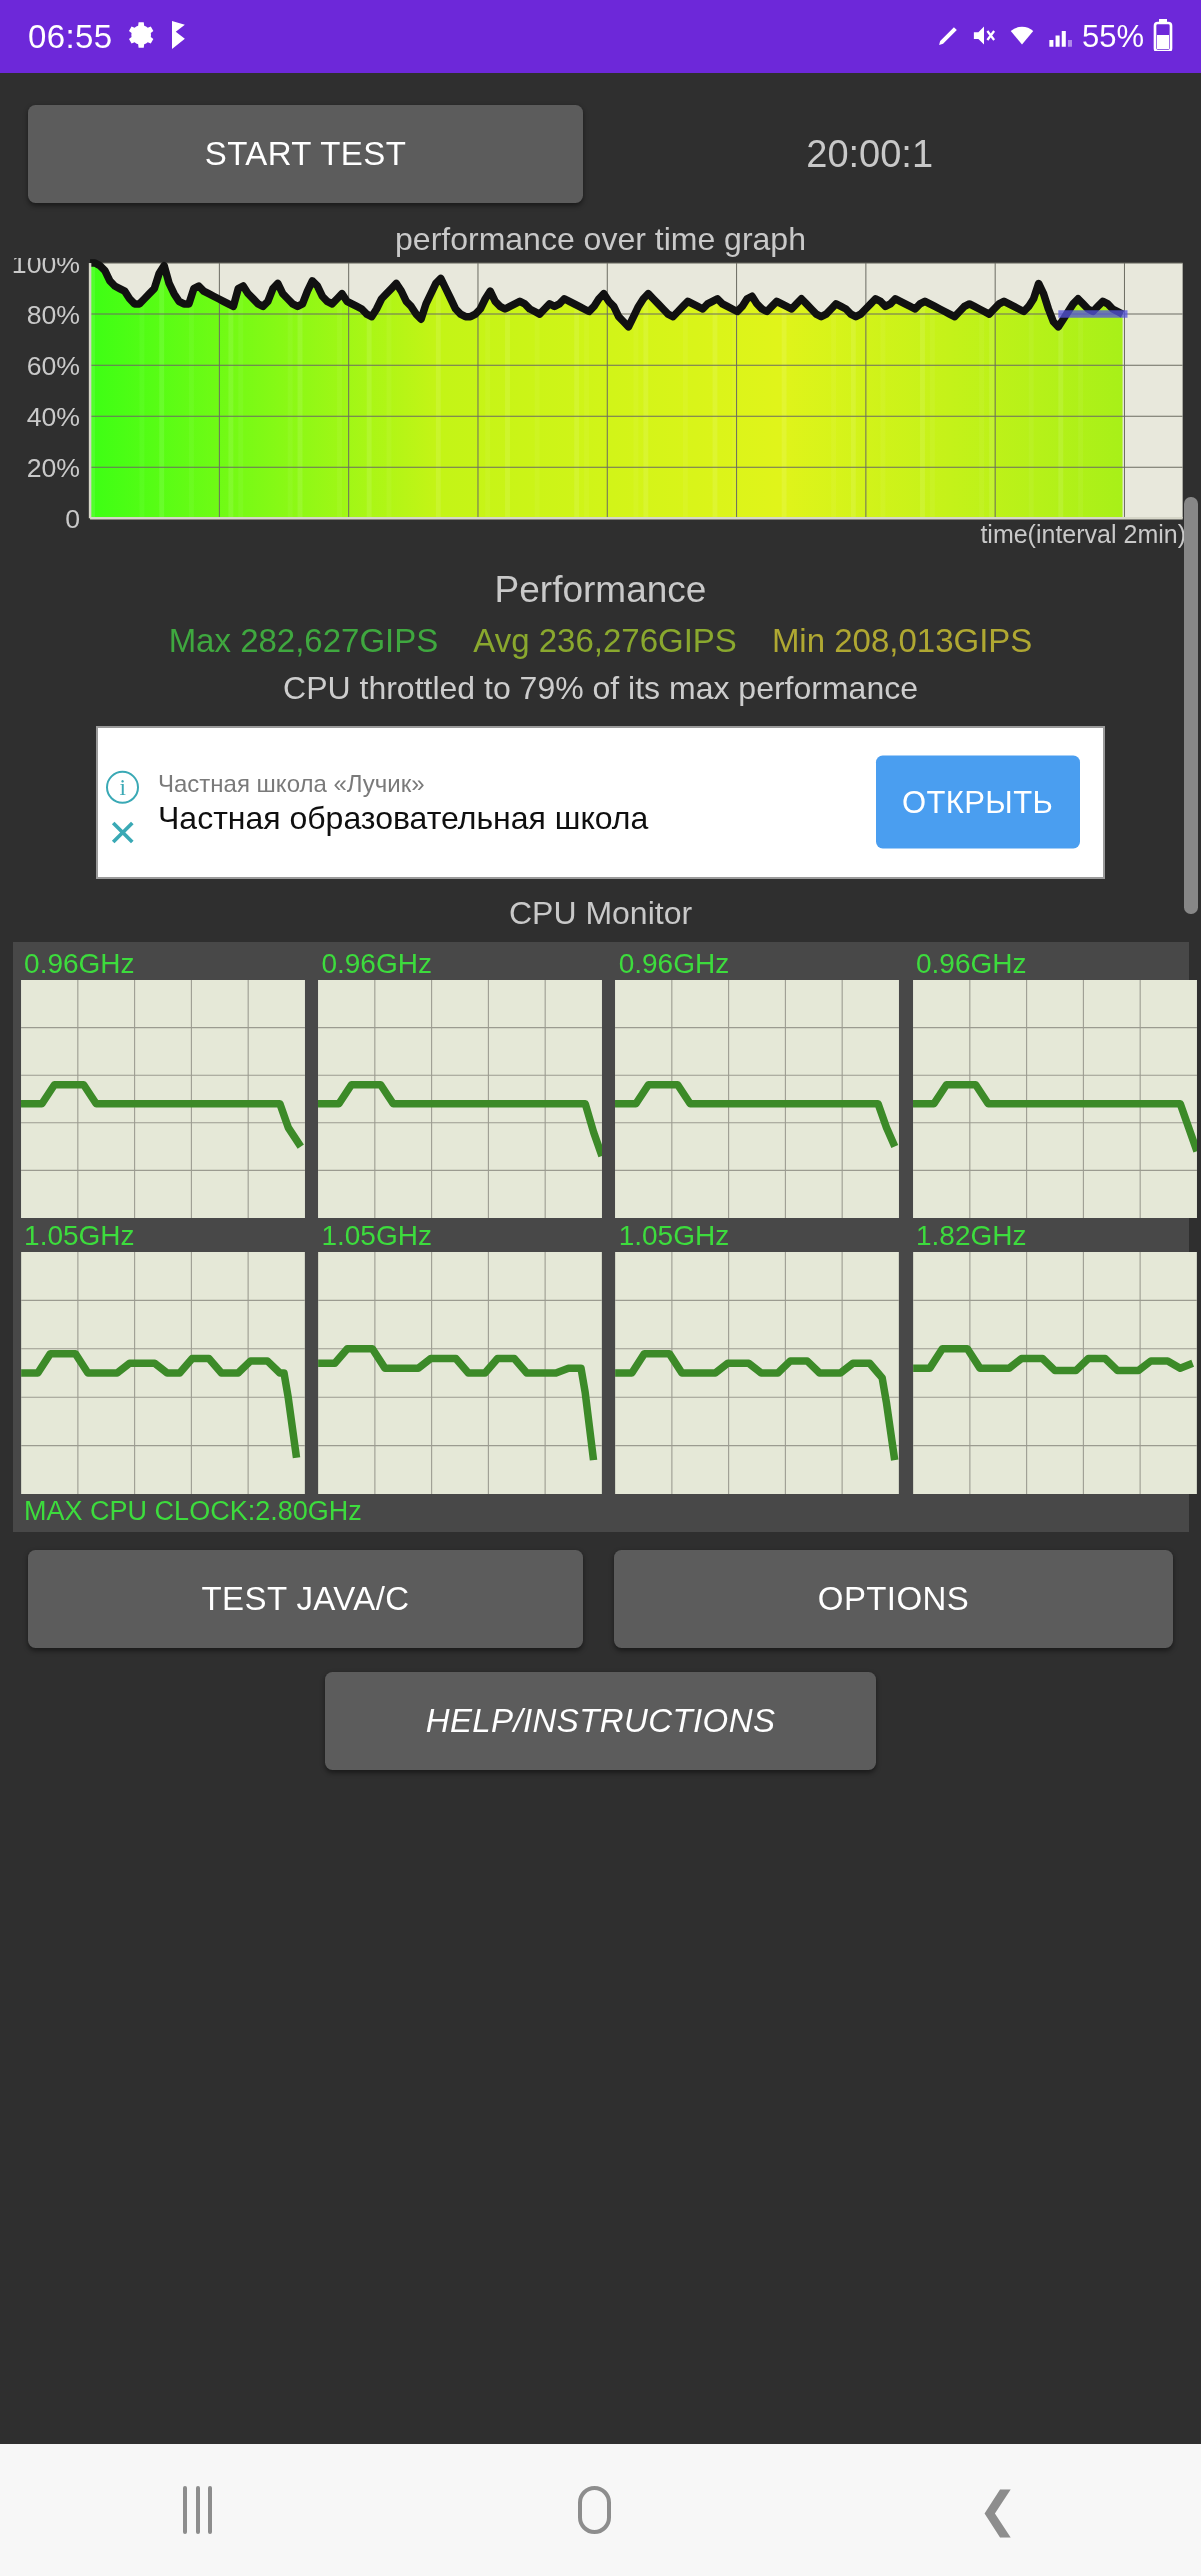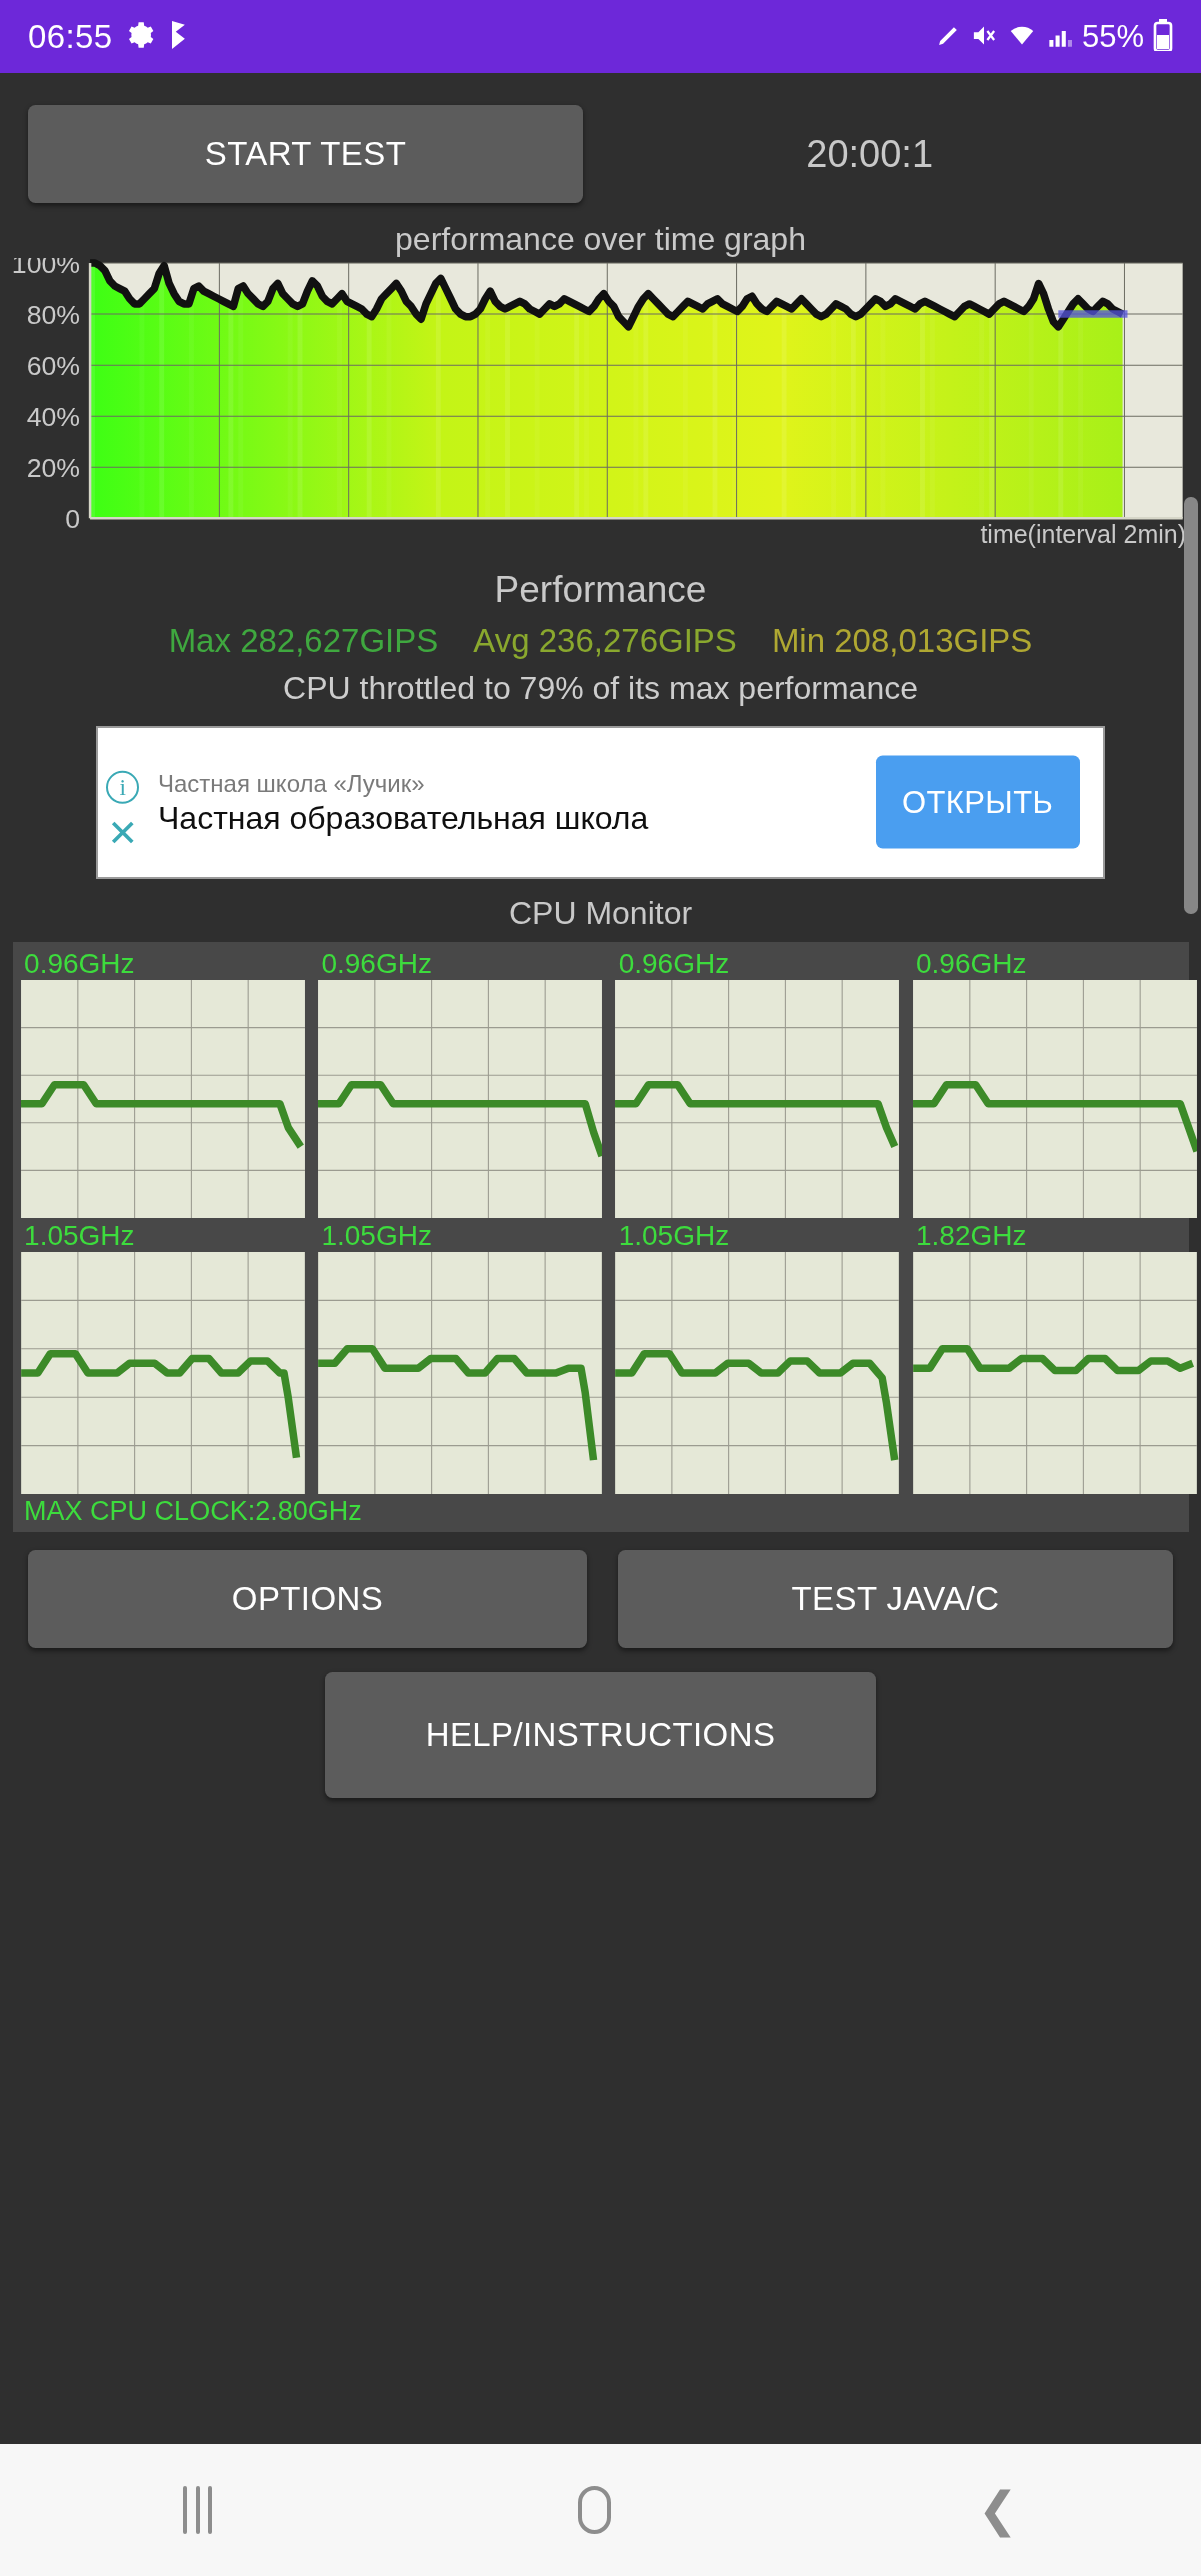--- a/index.html
+++ b/index.html
@@ -123,21 +123,21 @@
   .cpu-max{ color:#3ddc3d; font-size:27px; padding-left:3.3px; margin-top:1.7px; }
 
   
   .btn-row{
     display:flex; justify-content:space-between;
     padding:0 28px; margin-top:18.4px;
   }
   #test-java-c-button{ width:555px; height:98px; }
   #options-button{ width:559px; height:98px; }
   .btn-row-2{ display:flex; justify-content:center; margin-top:23.4px; }
-  #help-instructions-button{ width:551px; height:126px; }
+  #help-instructions-button{ width:551px; height:98px;font-style:italic; }
 
   
   .scrollbar{
     position:absolute; right:3.3px; top:424px;
     width:13.3px; height:417px;
     background:#878787; border-radius:6.7px;
   }
 
   
   .navbar{
@@ -499,22 +499,22 @@
             <line x1="272" y1="0" x2="272" y2="290" stroke="#9b9b90" stroke-width="1.3"></line>
             <line x1="0" y1="232" x2="340" y2="232" stroke="#9b9b90" stroke-width="1.3"></line>
             <polyline points="0.0,139.2 20.0,139.2 35.0,116.0 65.0,116.0 80.0,139.2 115.0,139.2 130.0,127.6 155.0,127.6 170.0,142.1 195.0,142.1 210.0,127.6 230.0,127.6 245.0,142.1 270.0,142.1 285.0,130.5 305.0,130.5 320.0,139.2 335.0,133.4" fill="none" stroke="#3c8a28" stroke-width="9" stroke-linejoin="round" stroke-linecap="butt"></polyline>
           </svg>
         </div>
       </div>
     <div class="cpu-max">MAX CPU CLOCK:2.80GHz</div>
   </div>
 
   <div class="btn-row">
+    <button class="btn" id="test-java-c-button">TEST JAVA/C</button>
     <button class="btn" id="options-button">OPTIONS</button>
-    <button class="btn" id="test-java-c-button">TEST JAVA/C</button>
   </div>
   <div class="btn-row-2">
     <button class="btn" id="help-instructions-button">HELP/INSTRUCTIONS</button>
   </div>
 
   <div class="scrollbar"></div>
 </div>
 
 <div class="navbar">
   <div class="nav-recents">

